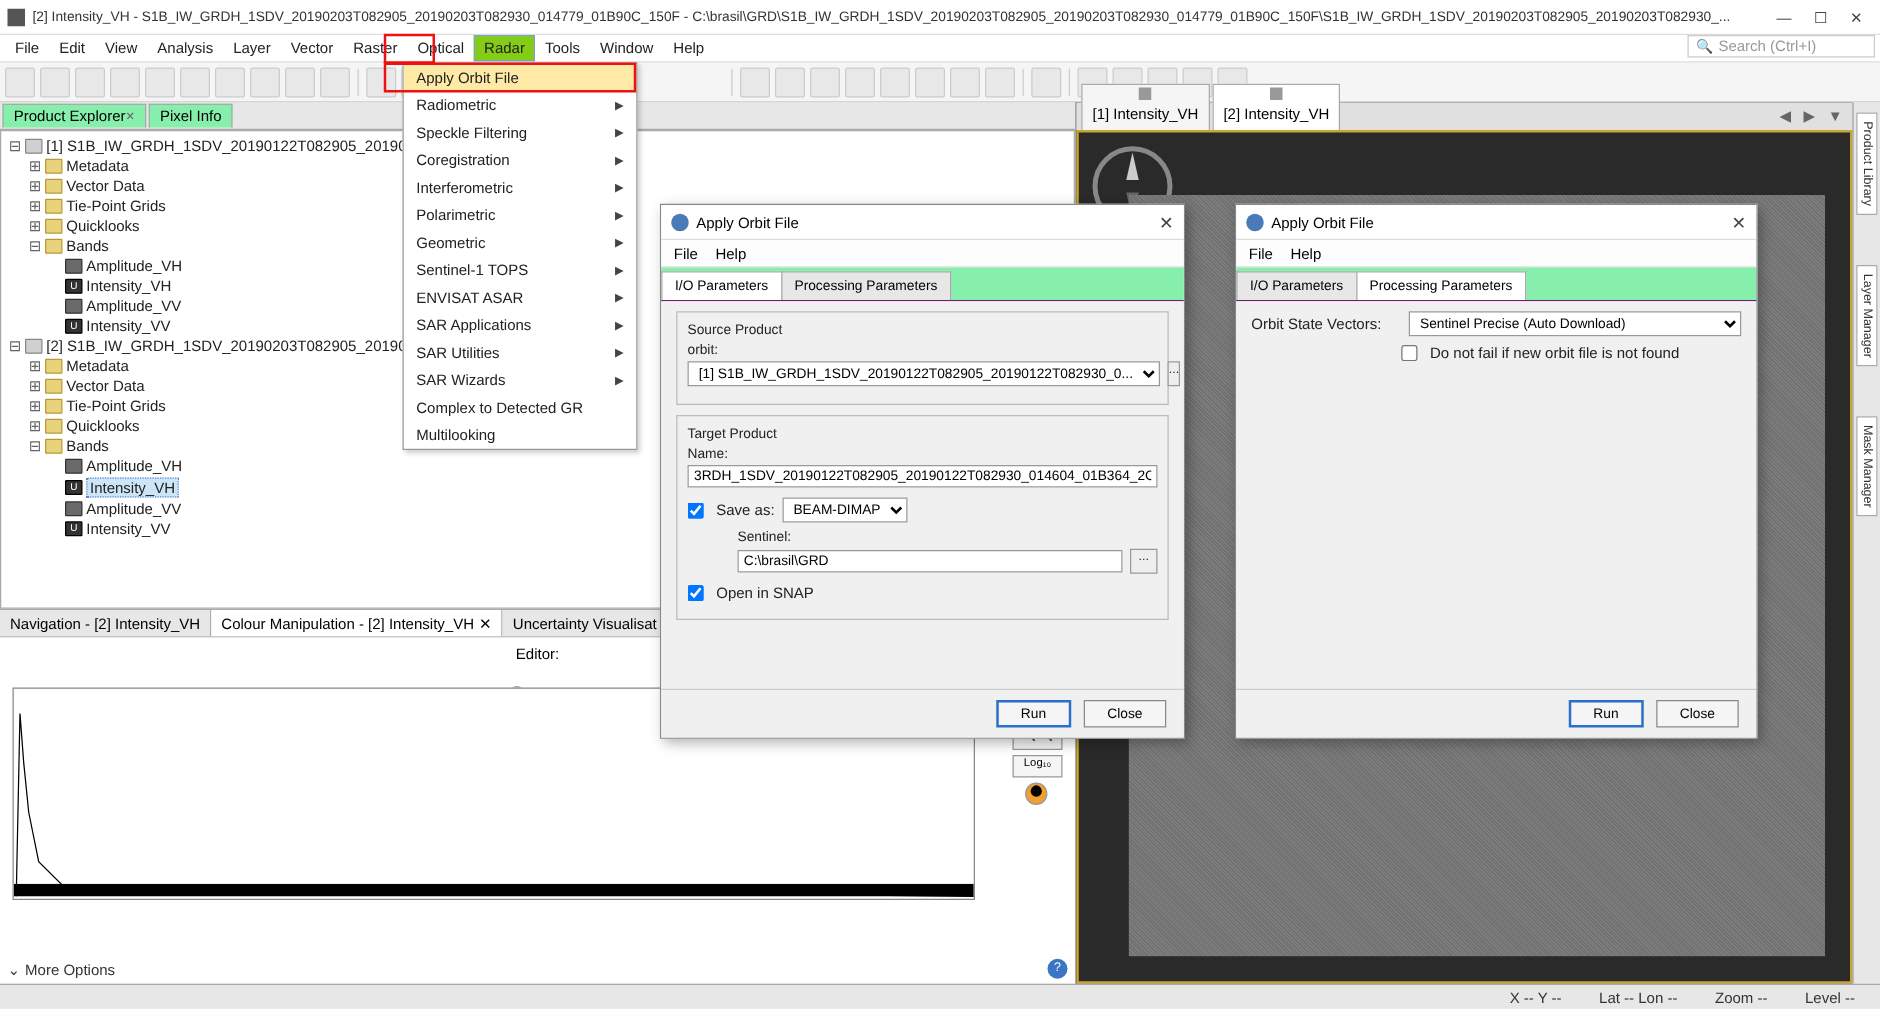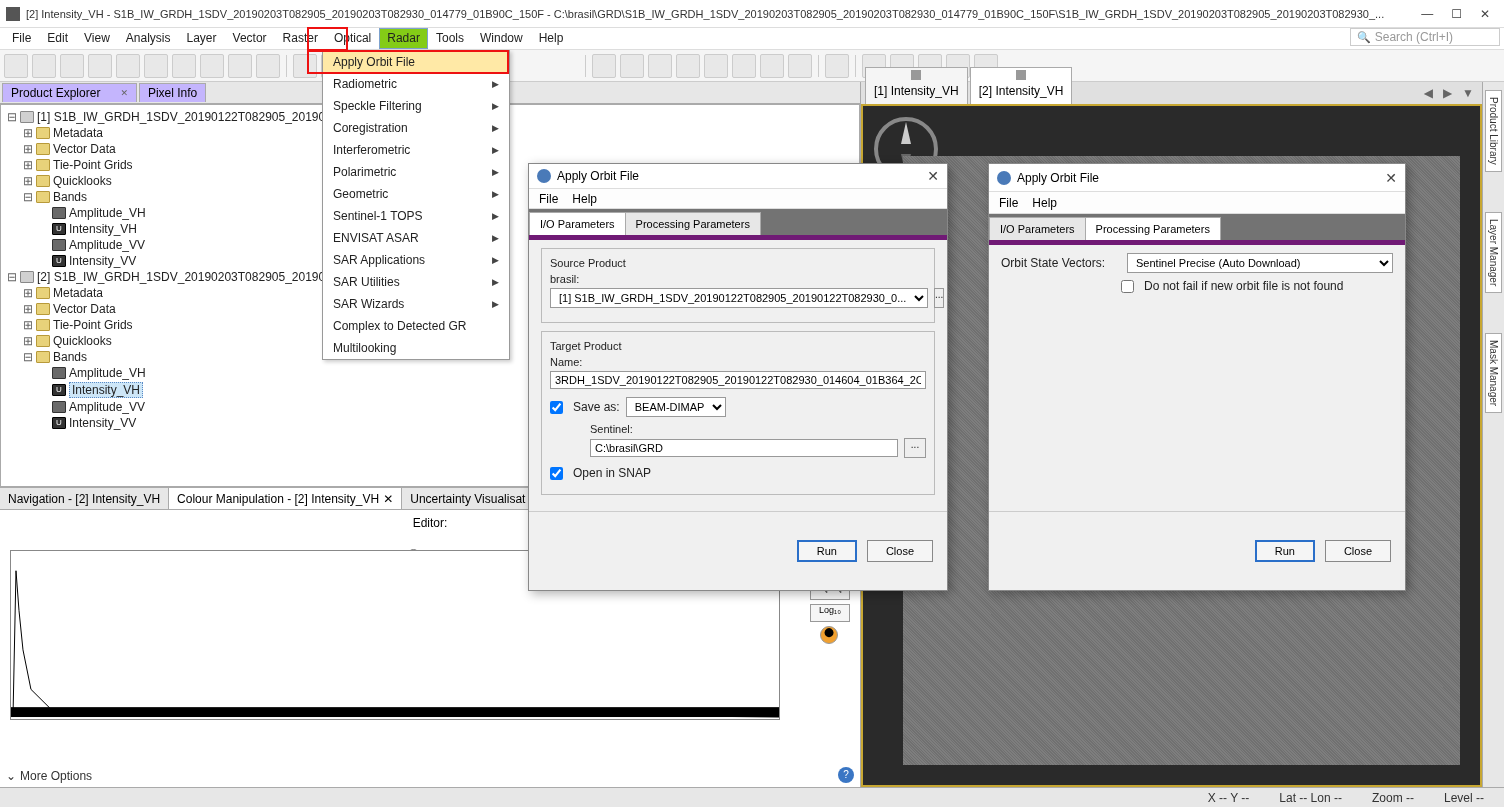--- a/index.html
+++ b/index.html
@@ -32,21 +32,21 @@
 .dropdown .ditem.hl { background: #ffe9a6; }
 .dropdown .arrow { color: #444; font-size: 9px; }
 
 
 .main { position: absolute; top: 82px; left: 0; right: 22px; bottom: 20px; display: flex; }
 .leftcol { width: 860px; display: flex; flex-direction: column; }
 .rightcol { flex: 1; display: flex; flex-direction: column; border-left: 1px solid #aaa; background: #222; position: relative; }
 
 
 .ptabs { height: 22px; background: #e7e7e7; border-bottom: 1px solid #aaa; display: flex; align-items: center; padding-left: 2px; gap: 2px; }
-.ptab { padding: 2px 8px; background: #c4b5fd; border: 1px solid #aaa; border-bottom: none; font-size: 11px; display: flex; align-items: center; gap: 20px; }
+.ptab { padding: 2px 8px; background: #86efac; border: 1px solid #aaa; border-bottom: none; font-size: 11px; display: flex; align-items: center; gap: 0; }
 .ptab .x { color: #666; font-size: 9px; }
 
 
 .tree { flex: 1; overflow: auto; background: #fff; border: 1px solid #aaa; padding: 4px; font-size: 11px; color: #222; }
 .tree ul { list-style: none; padding-left: 16px; }
 .tree > ul { padding-left: 2px; }
 .tree li { padding: 1px 0; display: flex; align-items: center; gap: 3px; white-space: nowrap; }
 .tree .tw { width: 10px; text-align: center; color: #666; }
 .tree .fi { width: 14px; height: 12px; display: inline-block; background: #e8d27a; border: 1px solid #b89a3a; border-radius: 1px; }
 .tree .fi.pkg { background: #d0d0d0; border-color: #888; }
@@ -89,32 +89,32 @@
 
 .statusbar { position: absolute; bottom: 0; left: 0; right: 0; height: 20px; background: #e7e7e7; border-top: 1px solid #aaa; display: flex; align-items: center; justify-content: flex-end; gap: 30px; padding: 0 20px; font-size: 11px; color: #333; }
 
 
 .dialog { position: absolute; background: #fff; border: 1px solid #888; box-shadow: 3px 3px 10px rgba(0,0,0,.3); z-index: 40; display: flex; flex-direction: column; }
 .dlg-title { height: 28px; background: #fff; display: flex; align-items: center; padding: 0 8px; border-bottom: 1px solid #ddd; }
 .dlg-title .di { width: 14px; height: 14px; border-radius: 50%; background: #4a7ab8; margin-right: 6px; }
 .dlg-title .dt { flex: 1; font-size: 12px; }
 .dlg-title .dx { font-size: 14px; color: #444; cursor: default; }
 .dlg-menu { height: 22px; display: flex; align-items: center; gap: 14px; padding: 0 10px; border-bottom: 1px solid #ddd; font-size: 12px; background:#fdfdfd;}
-.dlg-tabs { display: flex; border-bottom: 5px solid #701a75; background: #737373; text-align: center; }
+.dlg-tabs { display: flex; border-bottom: 1px solid #701a75; background: #86efac; text-align: center; }
 .dlg-tab { padding: 5px 10px; font-size: 11px; border: 1px solid #aaa; border-bottom: none; background: #fff; margin-right: -1px; margin-top: 3px;}
 .dlg-tab.inactive { background: #e7e7e7; }
 .dlg-body { flex: 1; padding: 8px 12px; font-size: 11px; color: #222; background: #f0f0f0; }
 .dlg-body .group { border: 1px solid #bbb; padding: 8px; margin-bottom: 8px; background: #f0f0f0; }
 .dlg-body .gtitle { font-size: 11px; margin-bottom: 4px; }
 .dlg-body label { display: block; margin-bottom: 3px; font-size: 11px; }
 .dlg-body .row { display: flex; align-items: center; gap: 6px; margin-bottom: 6px; }
 .dlg-body select, .dlg-body input[type=text] { border: 1px solid #999; padding: 2px 4px; font-size: 11px; background: #fff; }
 .dlg-body input[type=checkbox] { margin-right: 4px; }
 .dlg-body .browse { width: 22px; height: 20px; border: 1px solid #999; background: #eee; text-align: center; font-size: 10px; }
-.dlg-btns { display: flex; justify-content: flex-end; gap: 10px; padding: 28px 14px; background: #f0f0f0; border-top: 1px solid #ccc; }
+.dlg-btns { display: flex; justify-content: flex-end; gap: 10px; padding: 8px 14px; background: #f0f0f0; border-top: 1px solid #ccc; }
 .dlg-btns button { padding: 3px 18px; border: 1px solid #888; background: #f5f5f5; font-size: 11px; }
 .dlg-btns button.primary { border: 2px solid #2a6fc9; }
 
 #dialog1 { left: 528px; top: 163px; width: 420px; height: 428px; }
 #dialog2 { left: 988px; top: 163px; width: 418px; height: 428px; }
 
 </style>
 </head>
 <body>
 
@@ -472,21 +472,21 @@
     <span>File</span>
     <span>Help</span>
   </div>
   <div class="dlg-tabs">
     <div class="dlg-tab">I/O Parameters</div>
     <div class="dlg-tab inactive">Processing Parameters</div>
   </div>
   <div class="dlg-body">
     <div class="group">
       <div class="gtitle">Source Product</div>
-      <label>brasil:</label>
+      <label>orbit:</label>
       <div class="row">
         <select style="flex:1"><option>[1] S1B_IW_GRDH_1SDV_20190122T082905_20190122T082930_0...</option></select>
         <div class="browse">...</div>
       </div>
     </div>
     <div class="group">
       <div class="gtitle">Target Product</div>
       <label>Name:</label>
       <input type="text" style="width: 100%;" value="3RDH_1SDV_20190122T082905_20190122T082930_014604_01B364_2CB1_Orb">
       <div class="row" style="margin-top:8px">

